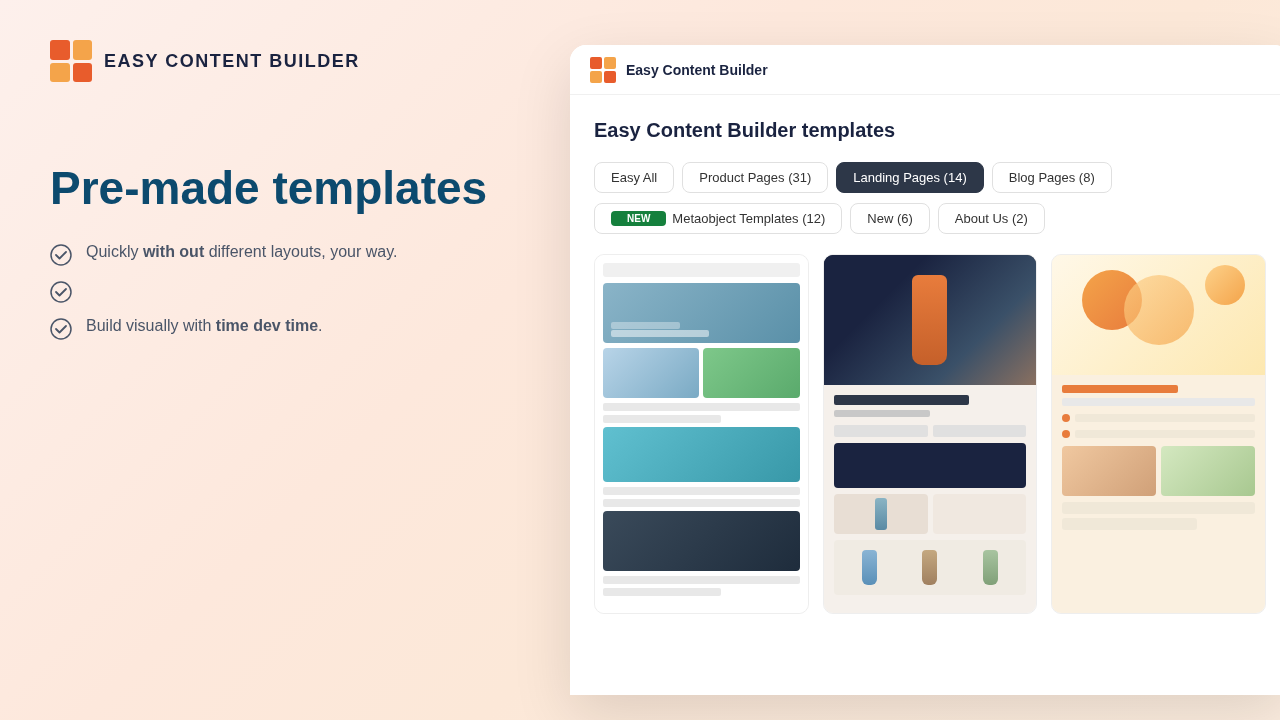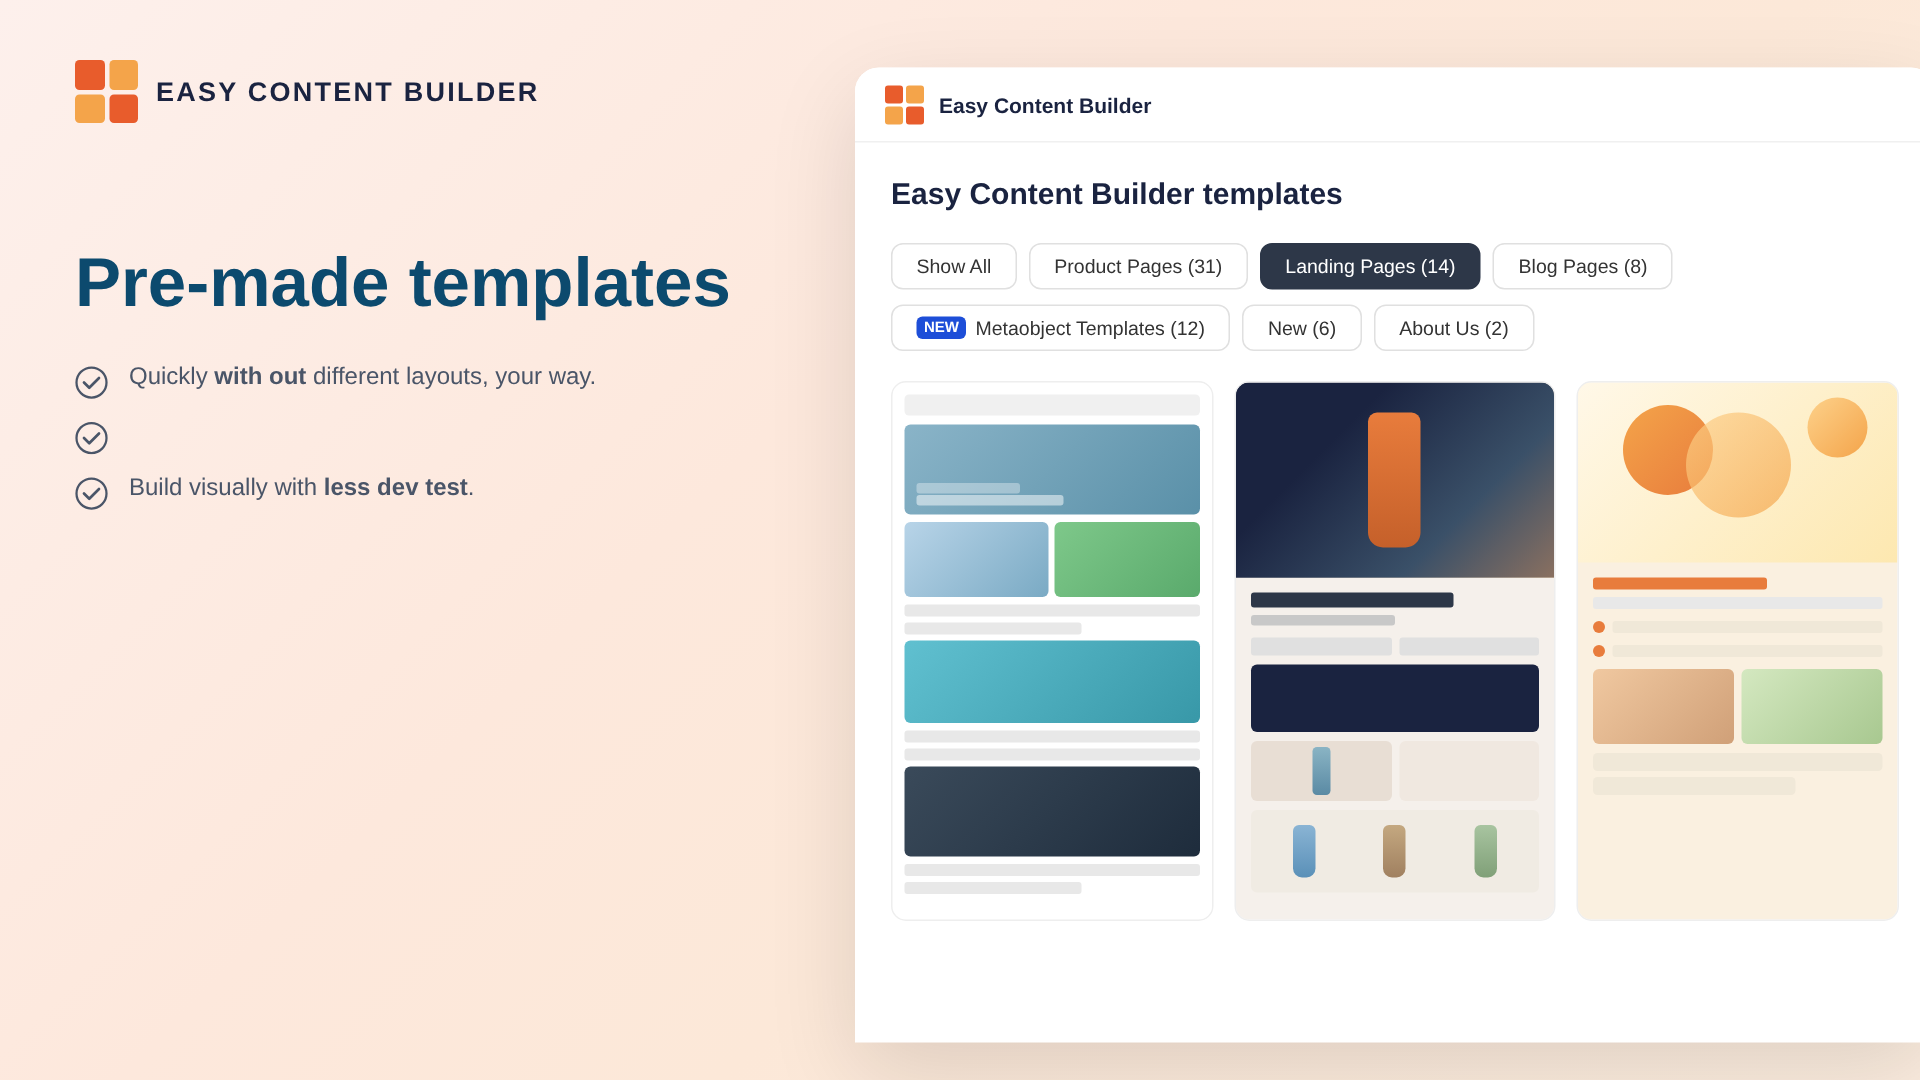--- a/index.html
+++ b/index.html
@@ -175,25 +175,25 @@
 
     .filter-btn.new-badge {
       display: flex;
       align-items: center;
       gap: 6px;
       border-color: #e0e0e0;
       background: #fff;
     }
 
     .new-tag {
-      background: #1d4ed8;
+      background: #15803d;
       color: #fff;
       font-size: 10px;
       font-weight: 700;
-      padding: 2px 5px;
+      padding: 2px 16px;
       border-radius: 4px;
     }
 
     .templates-grid {
       display: grid;
       grid-template-columns: 1fr 1fr 1fr;
       gap: 14px;
     }
 
     .template-card {
@@ -427,41 +427,41 @@
       <svg class="check-icon" viewBox="0 0 22 22" fill="none">
         <circle cx="11" cy="11" r="10" stroke="#4a5568" stroke-width="1.5"></circle>
         <path d="M6 11l3.5 3.5L16 8" stroke="#4a5568" stroke-width="1.8" stroke-linecap="round" stroke-linejoin="round"></path>
       </svg>
     </div>
     <div class="feature-item">
       <svg class="check-icon" viewBox="0 0 22 22" fill="none">
         <circle cx="11" cy="11" r="10" stroke="#4a5568" stroke-width="1.5"></circle>
         <path d="M6 11l3.5 3.5L16 8" stroke="#4a5568" stroke-width="1.8" stroke-linecap="round" stroke-linejoin="round"></path>
       </svg>
-      <span>Build visually with <strong>less dev test</strong>.</span>
+      <span>Build visually with <strong>time dev time</strong>.</span>
     </div>
   </div>
 </div>
 
 <div class="app-window">
   <div class="app-titlebar">
     <div class="app-logo-small">
       <div class="sq1"></div>
       <div class="sq2"></div>
       <div class="sq3"></div>
       <div class="sq4"></div>
     </div>
     <span class="app-title-text">Easy Content Builder</span>
   </div>
 
   <div class="app-content">
     <h2 class="templates-heading">Easy Content Builder templates</h2>
 
     <div class="filter-row-1">
-      <button class="filter-btn">Show All</button>
+      <button class="filter-btn">Easy All</button>
       <button class="filter-btn">Product Pages (31)</button>
       <button class="filter-btn active">Landing Pages (14)</button>
       <button class="filter-btn">Blog Pages (8)</button>
     </div>
 
     <div class="filter-row-2">
       <button class="filter-btn new-badge">
         <span class="new-tag">NEW</span>
         Metaobject Templates (12)
       </button>

